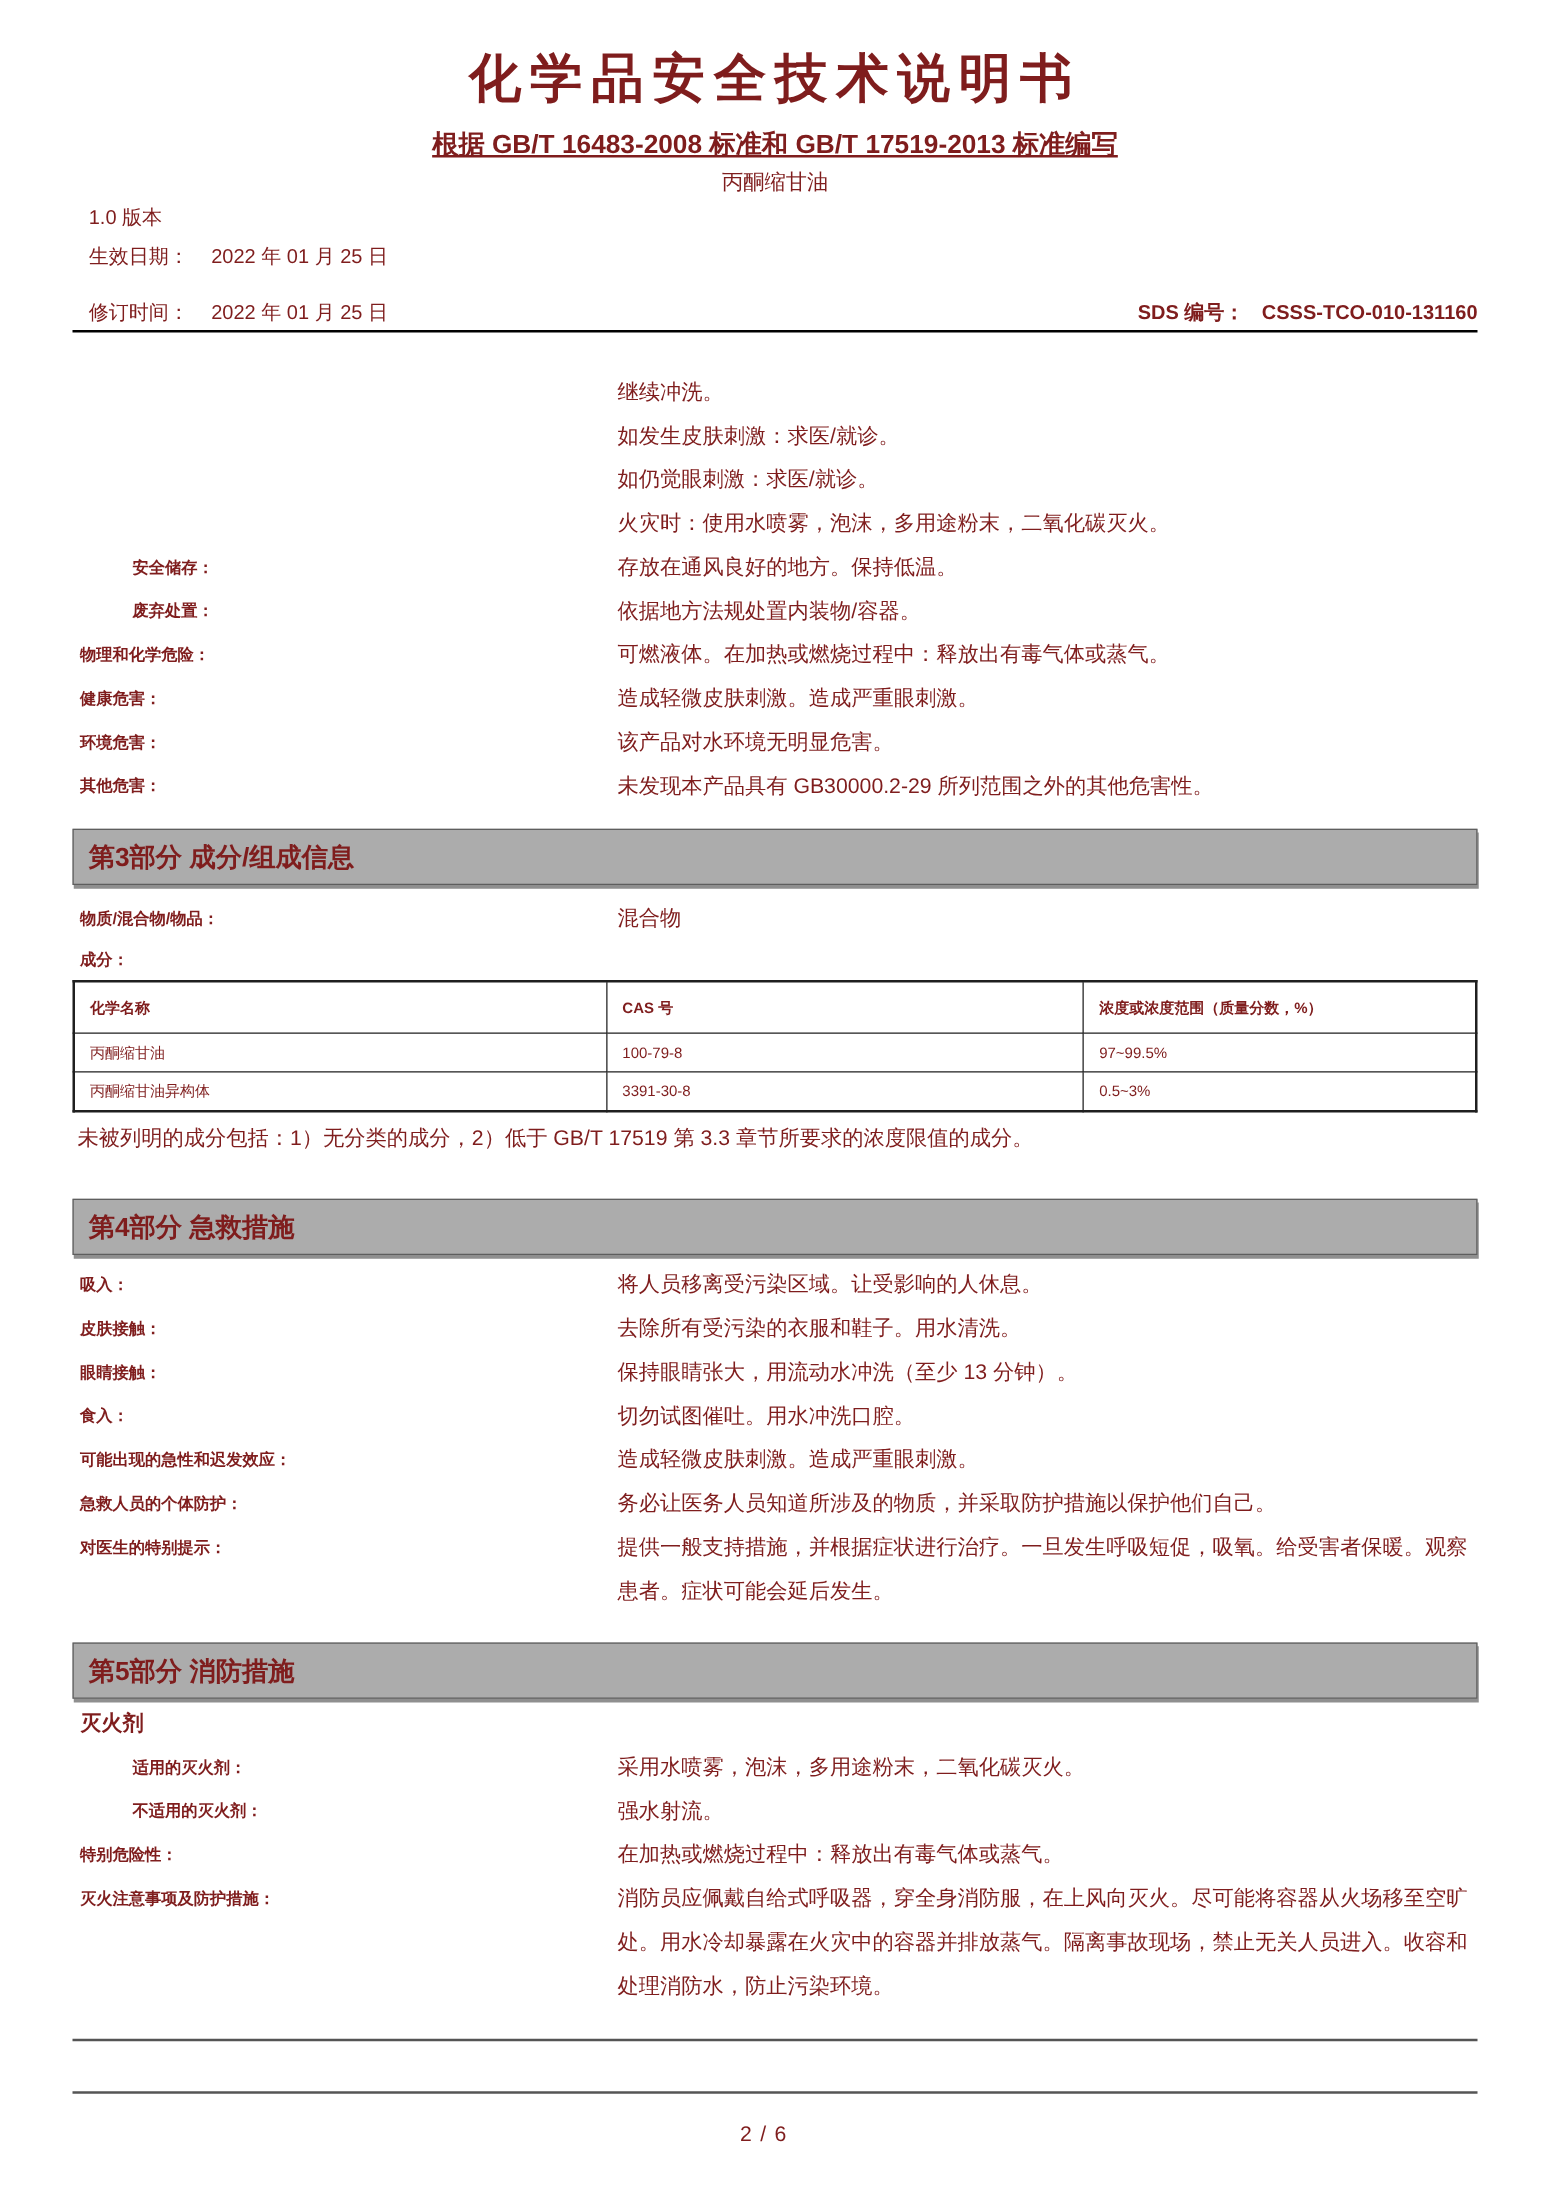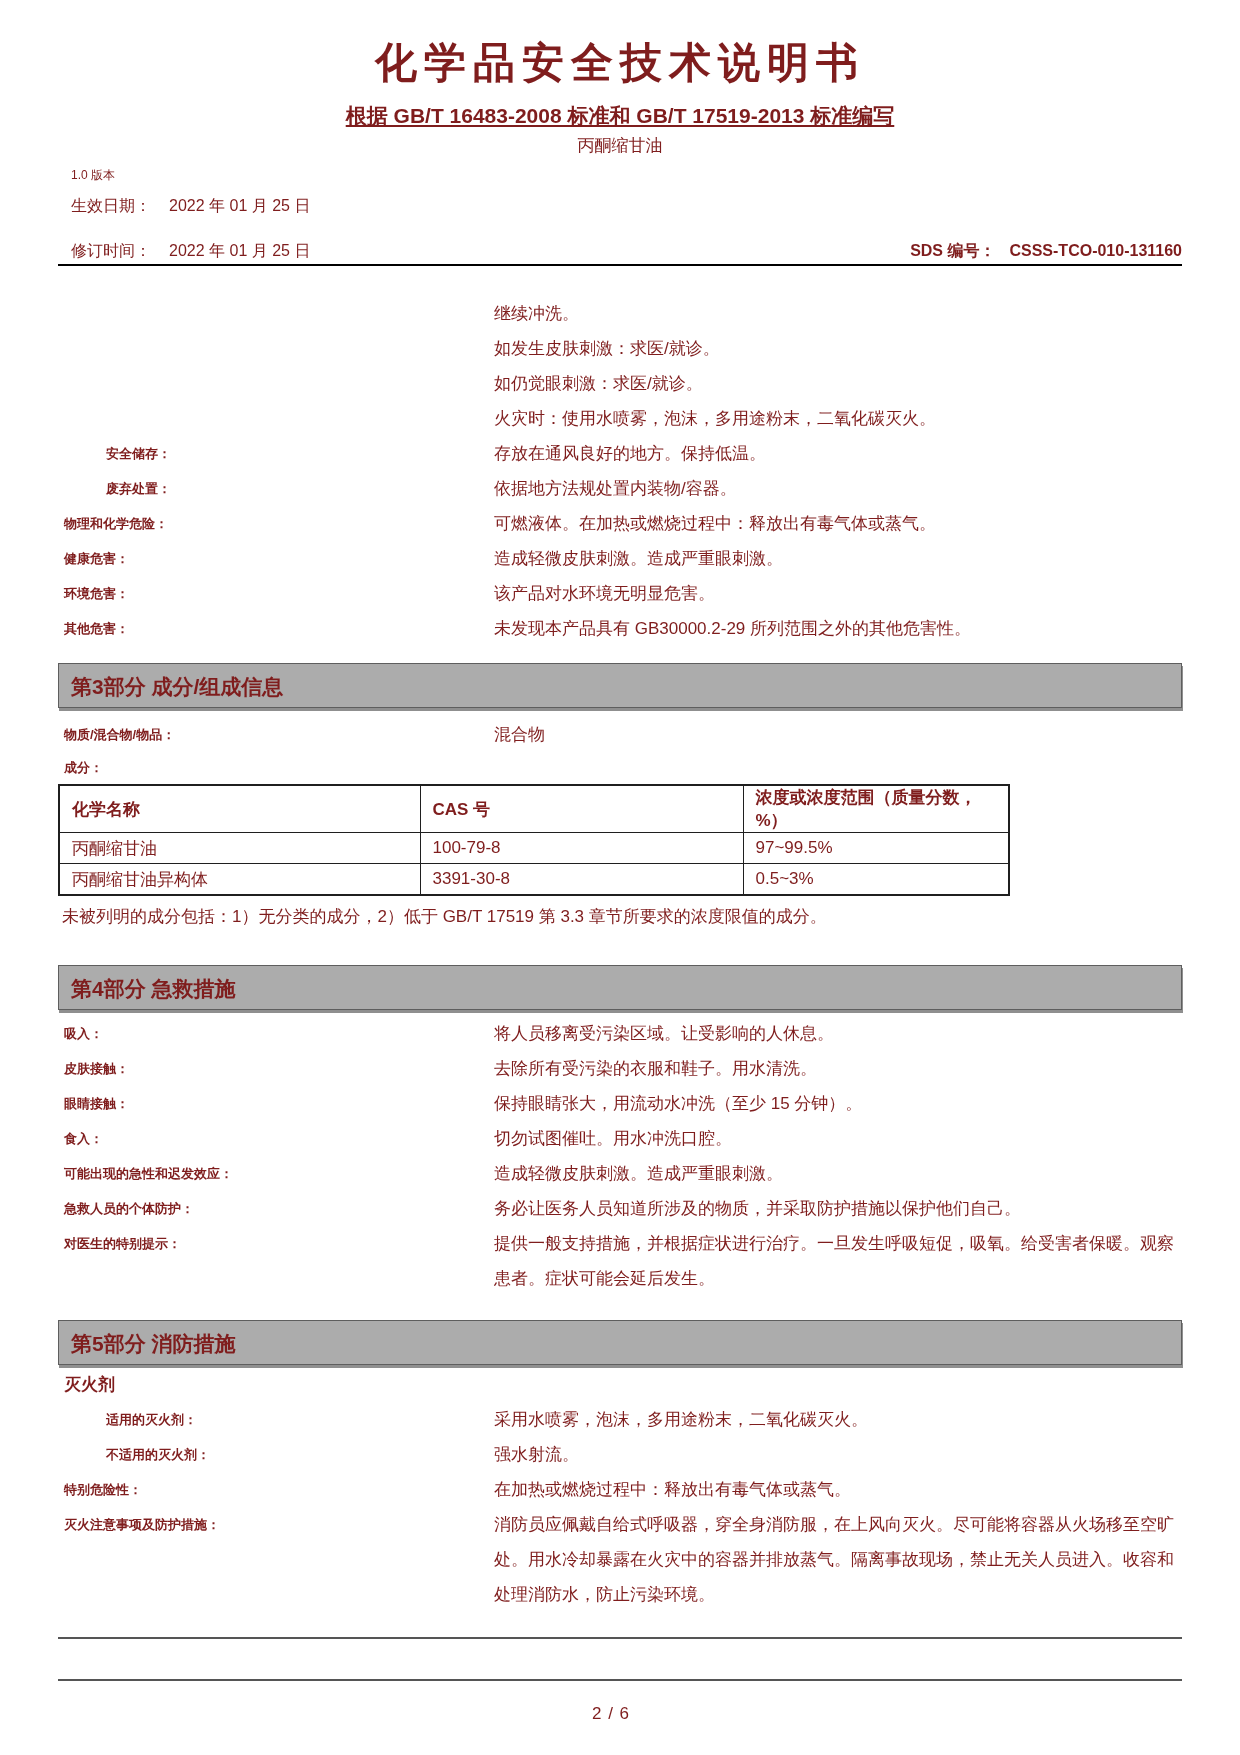--- a/index.html
+++ b/index.html
@@ -30,21 +30,21 @@
     line-height: 28px;
     font-weight: bold;
     text-decoration: underline;
   }
   .product {
     margin-top: 5px;
     text-align: center;
     font-size: 17px;
     line-height: 21px;
   }
-  .version { margin-top: 9px; font-size: 12px; line-height: 20px; padding-left: 13px; }
+  .version { margin-top: 9px; font-size: 16px; line-height: 20px; padding-left: 13px; }
   .meta-row { margin-top: 10px; font-size: 16px; line-height: 21px; padding-left: 13px; display: flex; }
   .meta-row .meta-value { margin-left: 18px; }
   .meta-row.split { justify-content: space-between; padding-right: 0; margin-top: 24px; }
   .sds-no { font-weight: bold; }
   .sds-no .meta-value { margin-left: 14px; }
   .top-rule { margin-top: 3px; height: 2px; background: #000000; }
 
   
   .kv-block { margin-top: 30px; }
   .kv-row { display: flex; align-items: flex-start; }
@@ -75,24 +75,24 @@
   .bar-s3 { margin-top: 17px; }
   .bar-s4 { margin-top: 33px; }
   .bar-s5 { margin-top: 24px; }
 
   .s3-rows { margin-top: 10px; }
   .s3-rows .kv-label, .s3-rows .kv-value { line-height: 33px; }
 
   
   table.ingredients {
     margin-top: 0px;
-    width: 952px;
+    width: 1124px;
     border-collapse: collapse;
     border: 2px solid #1f1f1f;
-    font-size: 17px;
+    font-size: 12px;
     padding-left: 43px;
   }
   table.ingredients th, table.ingredients td {
     border: 1px solid #1f1f1f;
     text-align: left;
     font-weight: normal;
     padding: 0 0 0 12px;
   }
   table.ingredients th { font-weight: bold; height: 40px; }
   table.ingredients td { height: 30px; }
@@ -239,21 +239,21 @@
       <div class="kv-row">
         <div class="kv-label">吸入：</div>
         <div class="kv-value">将人员移离受污染区域。让受影响的人休息。</div>
       </div>
       <div class="kv-row">
         <div class="kv-label">皮肤接触：</div>
         <div class="kv-value">去除所有受污染的衣服和鞋子。用水清洗。</div>
       </div>
       <div class="kv-row">
         <div class="kv-label">眼睛接触：</div>
-        <div class="kv-value">保持眼睛张大，用流动水冲洗（至少 15 分钟）。</div>
+        <div class="kv-value">保持眼睛张大，用流动水冲洗（至少 13 分钟）。</div>
       </div>
       <div class="kv-row">
         <div class="kv-label">食入：</div>
         <div class="kv-value">切勿试图催吐。用水冲洗口腔。</div>
       </div>
       <div class="kv-row">
         <div class="kv-label">可能出现的急性和迟发效应：</div>
         <div class="kv-value">造成轻微皮肤刺激。造成严重眼刺激。</div>
       </div>
       <div class="kv-row">

